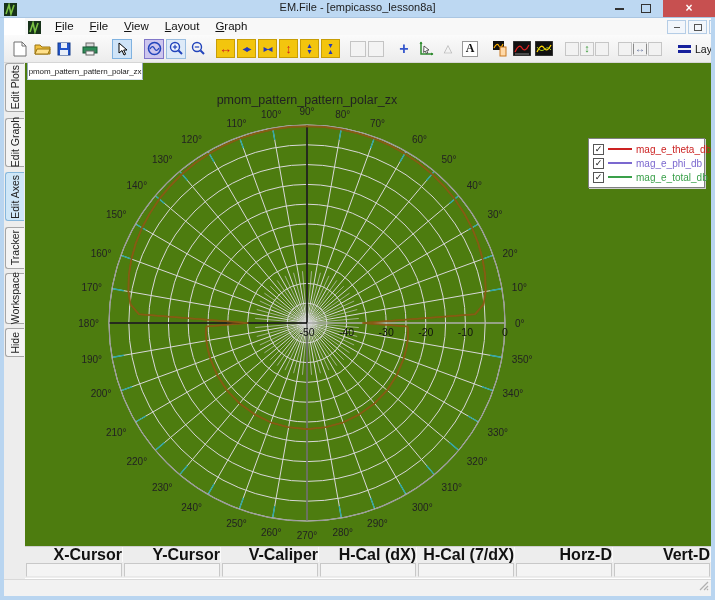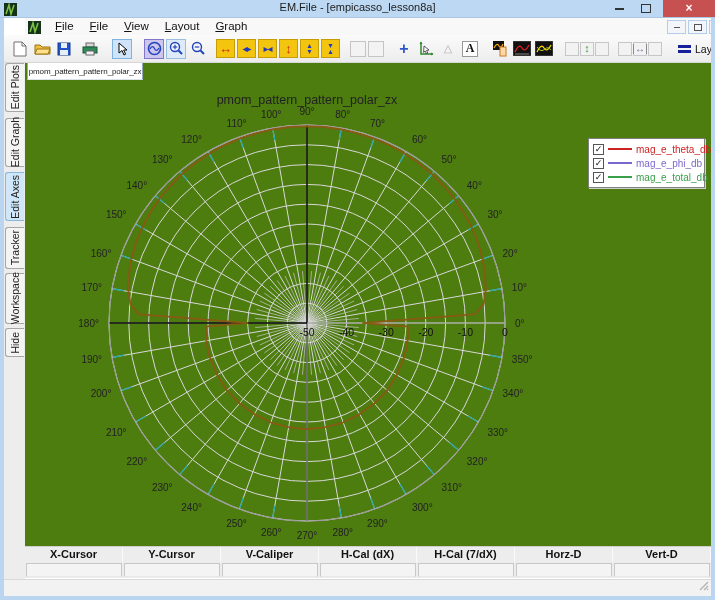--- a/index.html
+++ b/index.html
@@ -61,21 +61,21 @@
   #polar-svg{position:absolute;left:0;top:18px;width:686px;height:466px;}
   
   .legend{position:absolute;left:563px;top:76px;width:117px;background:#fff;border:1px solid #808080;box-shadow:1px 1px 0 #cfcfcf;padding:3px 4px;box-sizing:border-box;z-index:15;}
   .legend-row{display:flex;align-items:center;height:14px;gap:4px;}
   .legend-check{width:9px;height:9px;border:1px solid #555;background:#fff;font-size:9px;line-height:8px;text-align:center;color:#111;flex:none;}
   .legend-line{width:24px;height:2px;flex:none;}
   .legend-label{font-size:10px;white-space:nowrap;}
   
   .cursor-table{position:absolute;left:25px;top:546px;width:686px;z-index:20;border-top:1px solid #cfcfcf;}
   .ct-head{display:flex;background:#ededed;height:15px;}
-  .ct-head div{flex:1;text-align:center;font-size:11px;font-weight:bold;color:#111;line-height:15px;border-right:1px solid #fafafa;}
+  .ct-head div{flex:1;text-align:right;font-size:16px;font-weight:bold;color:#111;line-height:15px;border-right:1px solid #fafafa;}
   .ct-vals{display:flex;height:16px;background:#ededed;}
   .ct-vals div{flex:1;margin:1px;background:#f4f4f4;border:1px solid #c8c8c8;border-bottom-color:#e8e8e8;}
   
   .statusbar{position:absolute;left:4px;top:579px;width:707px;height:17px;background:#f2f2f2;border-top:1px solid #d9d9d9;z-index:30;}
   .grip{position:absolute;right:2px;bottom:2px;}
 </style>
 </head>
 <body>
 
 <div class="win">

